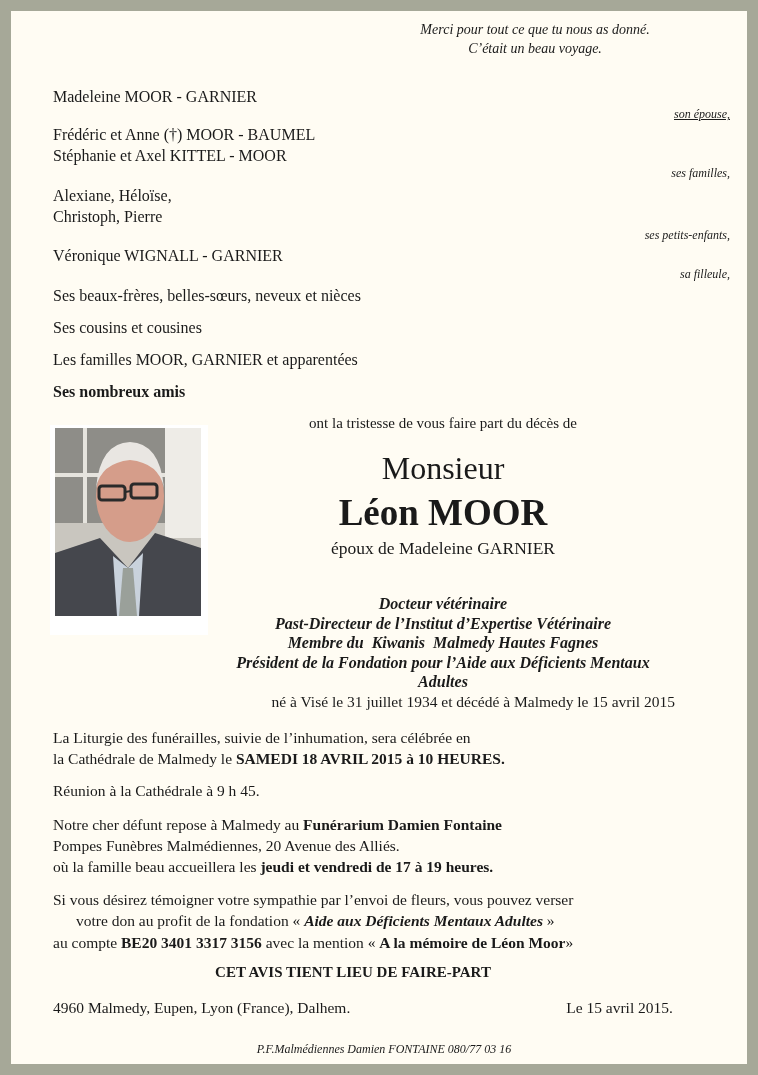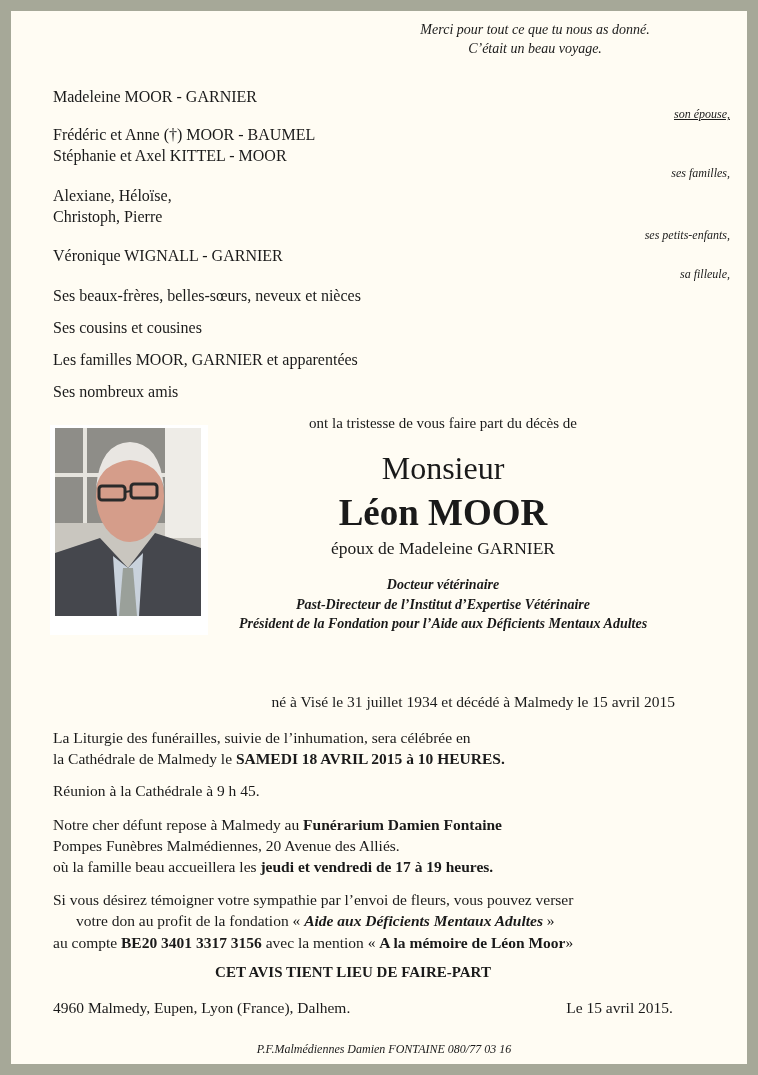--- a/index.html
+++ b/index.html
@@ -60,21 +60,21 @@
 <div class="fam" style="top:185px;">Alexiane, Héloïse,</div>
 <div class="fam" style="top:206px;">Christoph, Pierre</div>
 <div class="rel" style="top:228px;">ses petits-enfants,</div>
 
 <div class="fam" style="top:245px;">Véronique WIGNALL - GARNIER</div>
 <div class="rel" style="top:267px;">sa filleule,</div>
 
 <div class="fam" style="top:285px;">Ses beaux-frères, belles-sœurs, neveux et nièces</div>
 <div class="fam" style="top:317px;">Ses cousins et cousines</div>
 <div class="fam" style="top:349px;">Les familles MOOR, GARNIER et apparentées</div>
-<div class="fam" style="top:381px;">Ses nombreux amis</div>
+<div class="fam" style="top:381px;font-weight:bold;">Ses nombreux amis</div>
 
 <div class="photo-mat"></div>
 <div class="photo" title="Portrait de Léon MOOR">
   <svg width="146" height="188" viewBox="0 0 146 188">
     <rect x="0" y="0" width="146" height="188" fill="#c9c6bf"></rect>
     <rect x="0" y="0" width="110" height="95" fill="#8e8d88"></rect>
     <rect x="28" y="0" width="4" height="95" fill="#e6e4de"></rect>
     <rect x="0" y="45" width="110" height="4" fill="#e6e4de"></rect>
     <rect x="110" y="0" width="36" height="110" fill="#eeece7"></rect>
     <path d="M0 125 L45 110 L73 140 L100 105 L146 120 L146 188 L0 188 Z" fill="#45474d"></path>
@@ -86,23 +86,24 @@
     <rect x="76" y="56" width="26" height="14" rx="3" fill="none" stroke="#2a2a2a" stroke-width="3"></rect>
     <line x1="70" y1="64" x2="76" y2="63" stroke="#2a2a2a" stroke-width="2"></line>
   </svg>
 </div>
 
 <div class="center-block" style="top:415px; font-size:15px;">ont la tristesse de vous faire part du décès de</div>
 <div class="center-block" style="top:449px; font-size:32px; line-height:38px;">Monsieur</div>
 <div class="center-block bold" style="top:491px; font-size:37px; line-height:44px;">Léon MOOR</div>
 <div class="center-block" style="top:538px; font-size:17.5px;">époux de Madeleine GARNIER</div>
 
-<div class="center-block ital bold" style="top:575px; font-size:14px; line-height:19.6px;font-family:Liberation Serif, serif;">
+<div class="center-block ital bold" style="top:594px; font-size:16px; line-height:19.6px;font-family:Liberation Serif, serif;">
   <div>Docteur vétérinaire</div>
   <div>Past-Directeur de l’Institut d’Expertise Vétérinaire</div>
+  <div style="white-space:pre;">Membre du  Kiwanis  Malmedy Hautes Fagnes</div>
   <div>Président de la Fondation pour l’Aide aux Déficients Mentaux Adultes</div>
 </div>
 
 <div class="abs serif" style="right:83px; top:693px; font-size:15.5px;">né à Visé le 31 juillet 1934 et décédé à Malmedy le 15 avril 2015</div>
 
 <div class="para" style="top:727px;">La Liturgie des funérailles, suivie de l’inhumation, sera célébrée en</div>
 <div class="para" style="top:748px;"><span>la Cathédrale de Malmedy le </span><span class="bold">SAMEDI 18 AVRIL 2015 à 10 HEURES.</span></div>
 <div class="para" style="top:780px;">Réunion à la Cathédrale à 9 h 45.</div>
 
 <div class="para" style="top:814px;"><span>Notre cher défunt repose à Malmedy au </span><span class="bold">Funérarium Damien Fontaine</span></div>

